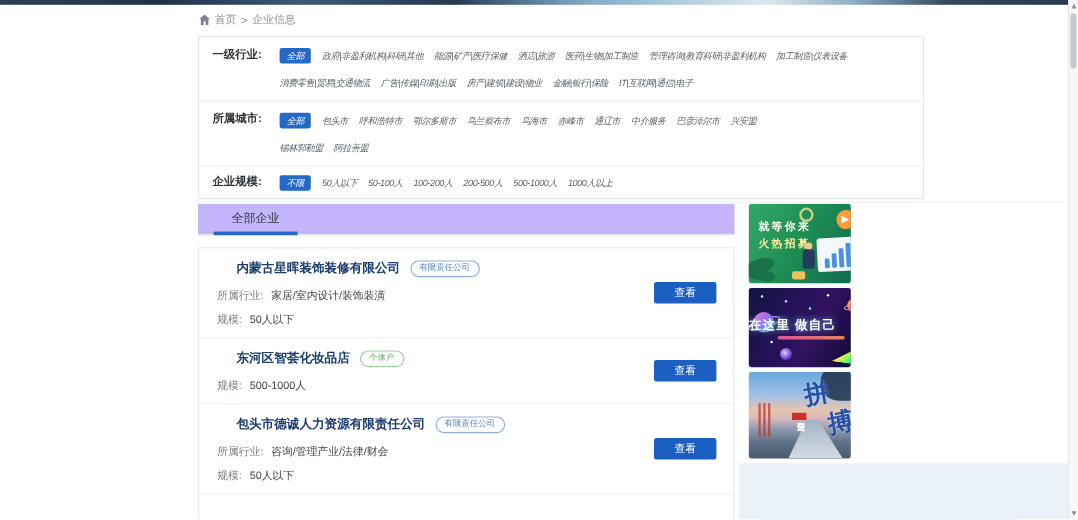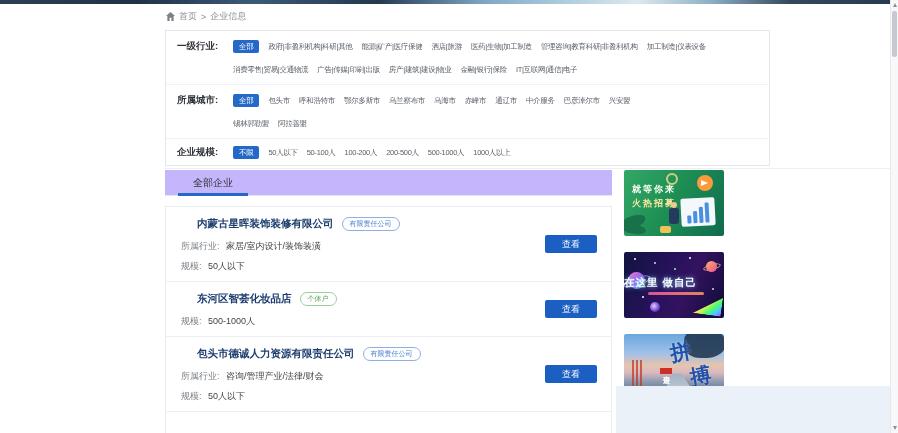--- a/index.html
+++ b/index.html
@@ -16,21 +16,21 @@
   .breadcrumb .home-ic { width:9px; height:9px; display:inline-block; }
   .breadcrumb .link { cursor:pointer; }
 
   
   .filter-panel { position:absolute; left:165px; top:30px; width:605px; background:#fff;
     border:1px solid #e3e7ed; overflow:hidden; }
   .filter-row { display:flex; padding:8px 6px 8px 11px; border-bottom:1px solid #f0f2f6; }
   .filter-row:last-child { border-bottom:none; padding-top:6px; padding-bottom:6px; }
   .f-label { flex:none; width:56px; font-size:9.5px; font-weight:bold; color:#30343a; line-height:14px; }
   .f-options { flex:1; min-width:0; }
-  .opt-line { display:flex; align-items:center; white-space:nowrap; height:14px; }
+  .opt-line { display:flex; align-items:center; white-space:nowrap; height:14px;font-style:italic; }
   .opt-line + .opt-line { margin-top:9px; }
   .chip { font-size:7.5px; letter-spacing:-0.3px; color:#596069; margin-right:9px; cursor:pointer; line-height:13px; }
   .chip.active { background:#2469c8; color:#fff; padding:0 6px; border-radius:2px; }
 
   
   .section-divider { position:absolute; left:165px; top:168px; width:725px; height:1px; background:#eef1f4; }
   .tab-bar { position:absolute; left:165px; top:170px; width:447px; height:26px; background:#c4b5fd;
     border-bottom:1px solid #e5e8ec; }
   .tab { display:inline-block; height:26px; margin-left:13px; padding:0 15px; line-height:25px;
     font-size:10px; color:#333; border-bottom:3px solid #2469c8; cursor:pointer; }
@@ -44,21 +44,21 @@
   .badge { margin-left:8px; font-size:7px; line-height:10px; padding:1px 7px; border-radius:8px; border:1px solid; }
   .badge.blue { color:#4a7fd0; border-color:#8fafe2; background:#fff; }
   .badge.green { color:#58a858; border-color:#9bd09b; background:#fff; }
   .c-meta { margin-top:9px; font-size:9px; color:#444; height:11px; }
   .c-meta .m-label { color:#7b8088; margin-right:4px; }
   .view-btn { position:absolute; right:14px; top:50%; transform:translateY(-50%); width:52px; height:18px;
     background:#1c5fc2; color:#fff; font-size:9px; line-height:18px; text-align:center; border-radius:2px; cursor:pointer; }
 
   
   .banner-col { position:absolute; left:624px; top:170px; width:103px; }
-  .banner { position:relative; width:100px; margin-bottom:16px; border-radius:2px; overflow:hidden; cursor:pointer; }
+  .banner { position:relative; width:85px; margin-bottom:4px; border-radius:2px; overflow:hidden; cursor:pointer; }
   .banner-1 { height:66px; background:linear-gradient(120deg,#33a768 0%,#1f9055 45%,#0f6b4e 100%); }
   .b1-t1 { position:absolute; left:8px; top:13px; font-size:9px; font-weight:bold; color:#fdfff2; letter-spacing:2px; }
   .b1-t2 { position:absolute; left:8px; top:27px; font-size:9px; font-weight:bold; color:#ffe9a0; letter-spacing:2px; }
   .b1-coin { position:absolute; left:42px; top:3px; width:12px; height:12px; border-radius:50%; border:2px solid #ffd88a; opacity:.8; }
   .b1-mega { position:absolute; left:73px; top:5px; width:16px; height:16px; border-radius:50%; background:#ff9a3c; }
   .b1-mega:after { content:""; position:absolute; left:4px; top:5px; width:0; height:0;
     border-left:7px solid #fff; border-top:3.5px solid transparent; border-bottom:3.5px solid transparent; }
   .b1-card { position:absolute; left:57px; top:28px; width:34px; height:28px; background:#f4f8fb; border-radius:2px;
     transform:rotate(-3deg); display:flex; align-items:flex-end; justify-content:center; gap:2px; padding:3px; }
   .b1-bar { width:4px; background:#4a90e2; border-radius:1px; }

